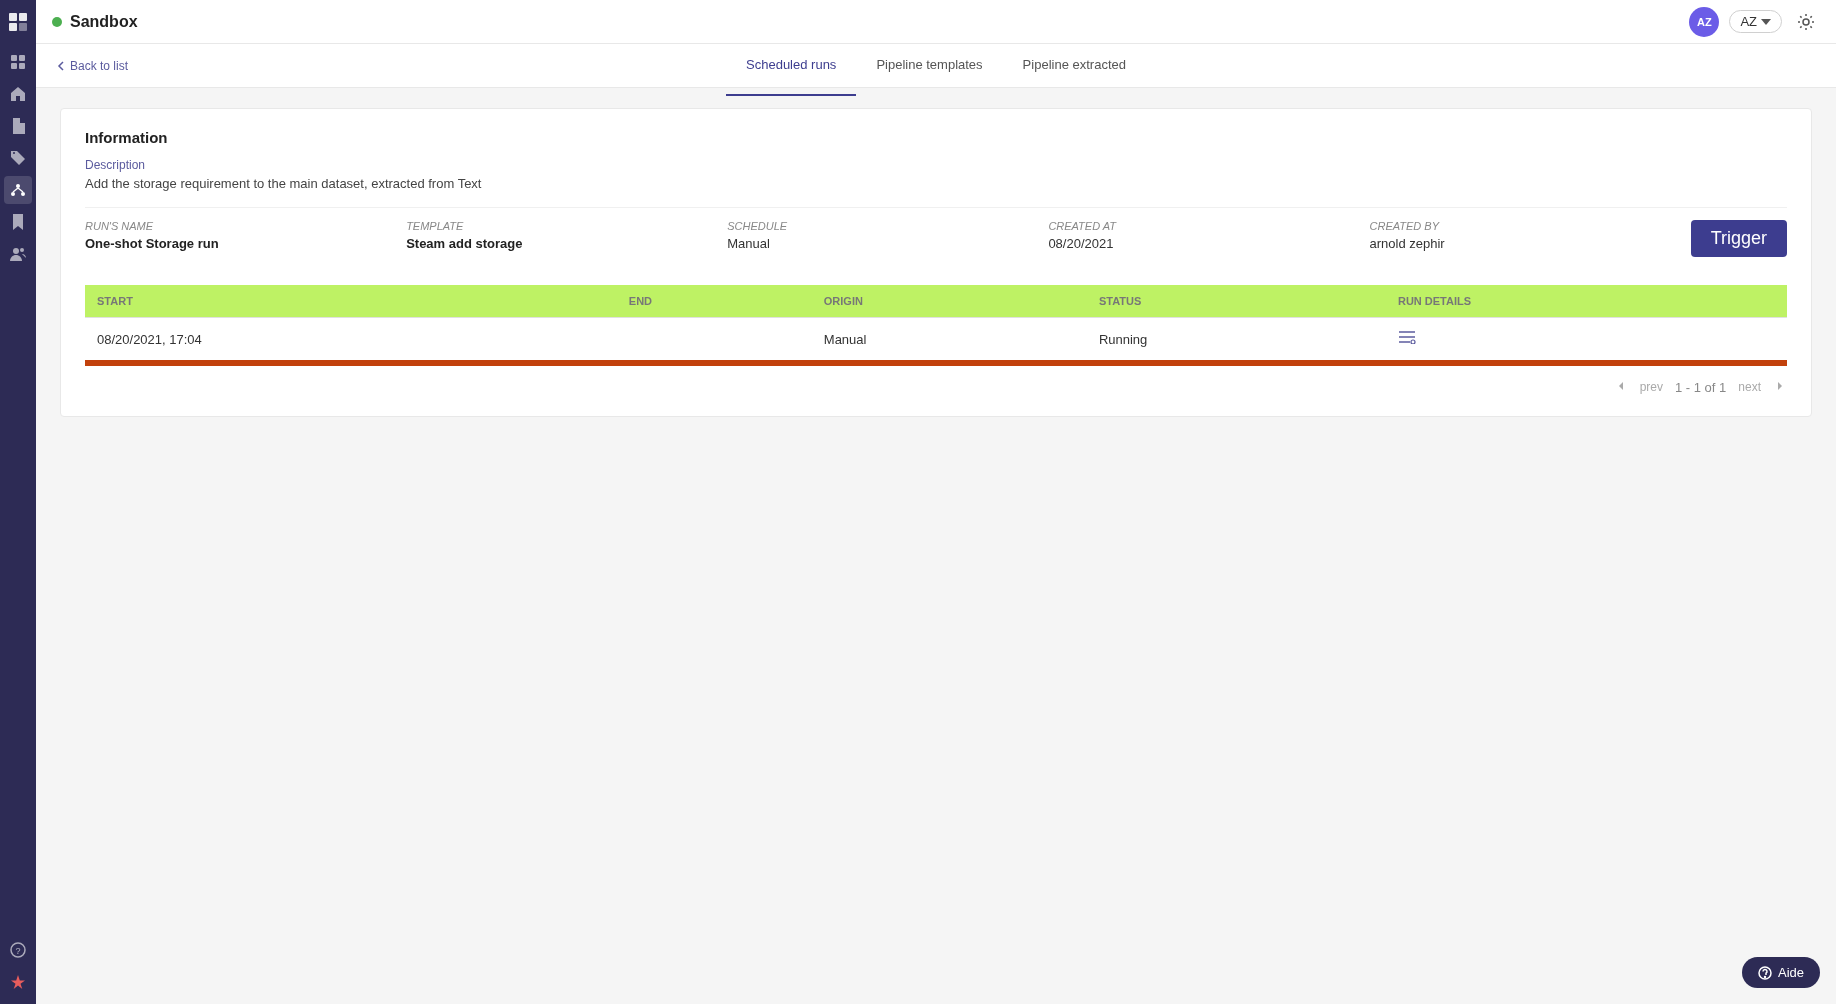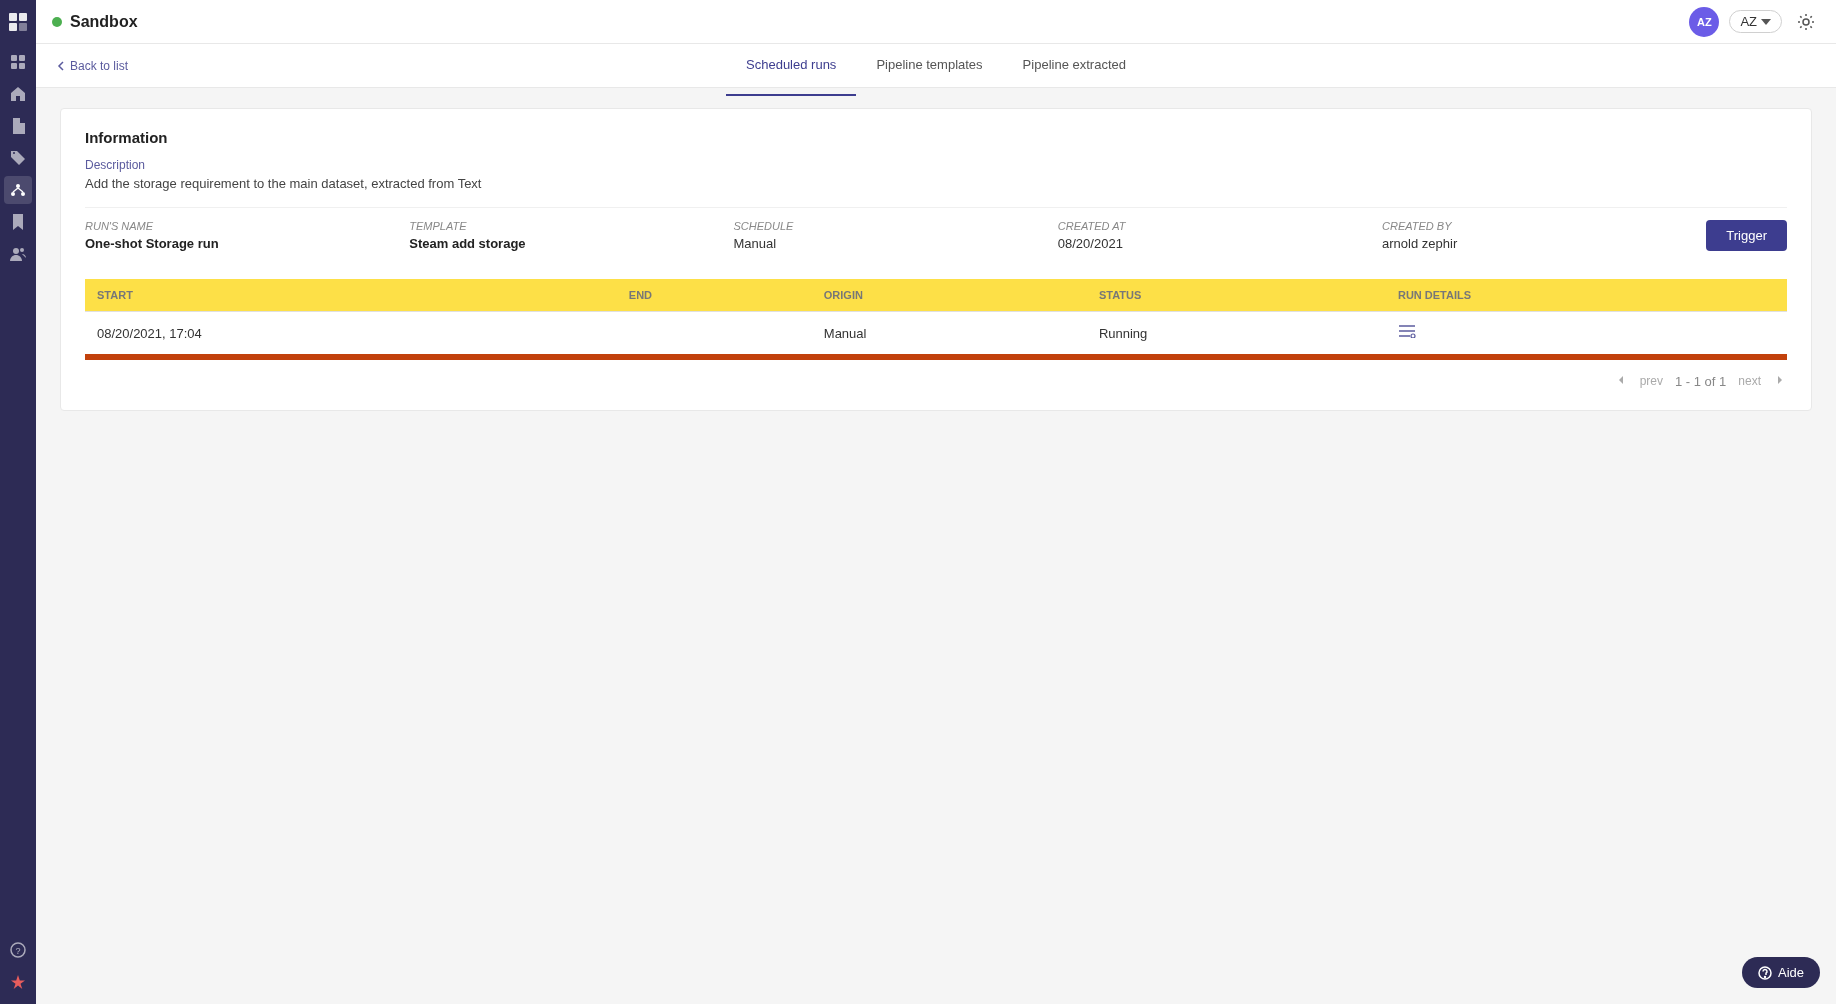--- a/index.html
+++ b/index.html
@@ -224,42 +224,42 @@
     .meta-col-value.bold {
       font-weight: 600;
       color: #222;
     }
     .trigger-btn {
       background: #3d3d8f;
       color: white;
       border: none;
       border-radius: 4px;
       padding: 8px 20px;
-      font-size: 13px;
+      font-size: 18px;
       font-weight: 500;
       cursor: pointer;
       white-space: nowrap;
       align-self: center;
     }
 
     
     .runs-table {
       width: 100%;
       border-collapse: collapse;
       margin-top: 16px;
     }
     .runs-table th {
       text-align: left;
       font-size: 11px;
       font-weight: 600;
       color: #777;
       text-transform: uppercase;
       padding: 10px 12px;
       border-bottom: 1px solid #e0e0e0;
-      background: #fde047;
+      background: #bef264;
     }
     .runs-table td {
       padding: 12px 12px;
       font-size: 13px;
       color: #333;
       border-bottom: 6px solid #c2410c;
     }
     .status-running {
       color: #f0a500;
       font-weight: 500;

